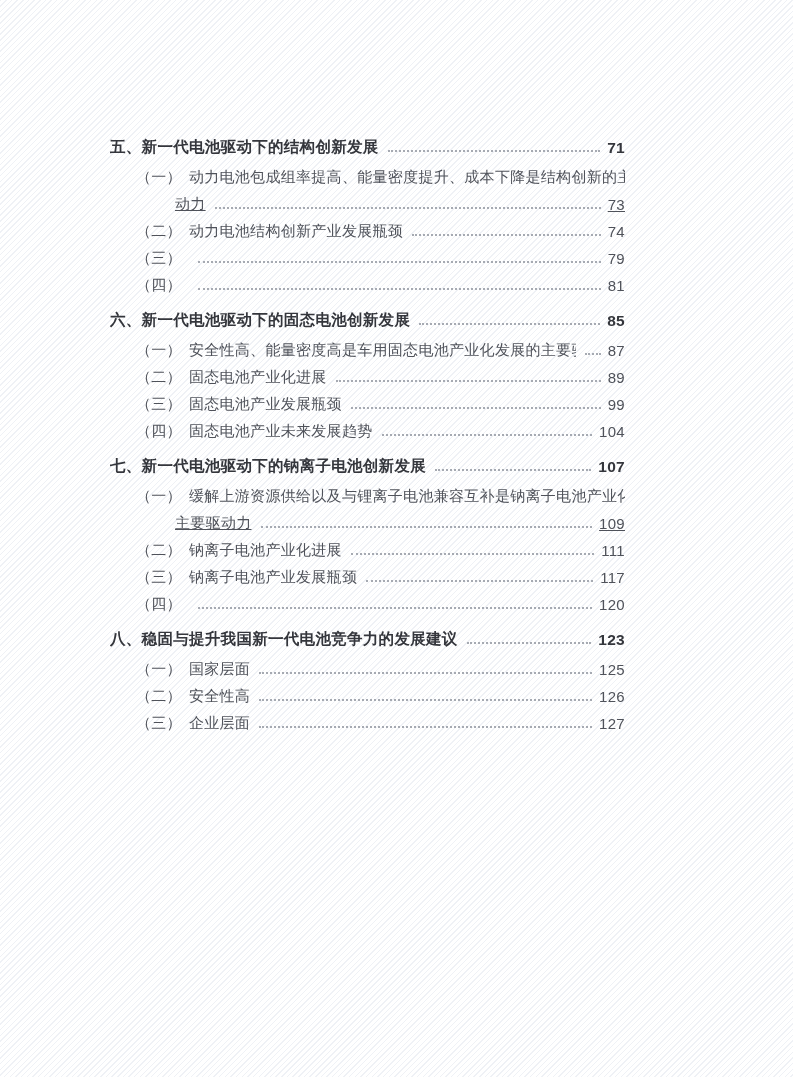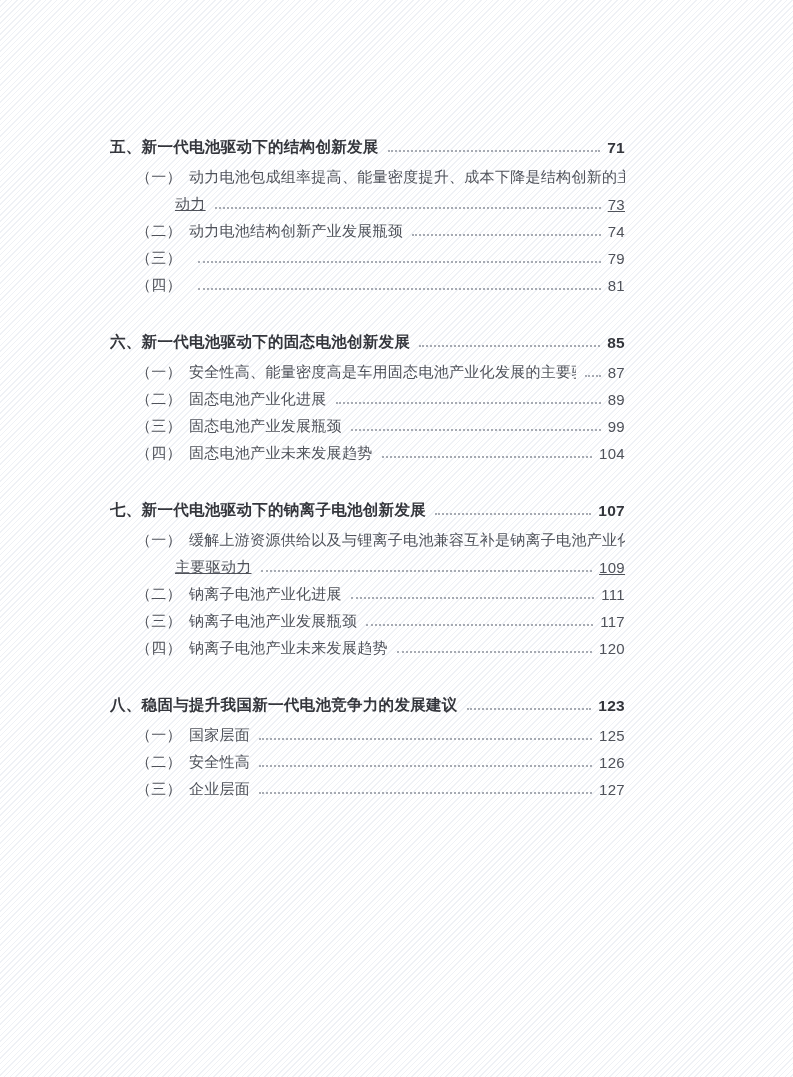--- a/index.html
+++ b/index.html
@@ -30,21 +30,21 @@
     height: 27px;
     font-size: 15px;
     letter-spacing: 0.3px;
     white-space: nowrap;
   }
   .row.chapter {
     font-weight: 700;
     color: var(--chapter_text, #34363c);
     font-size: 15.5px;
   }
-  .block:not(:first-child) .row.chapter { margin-top: 30px; }
+  .block:not(:first-child) .row.chapter { margin-top: 8px; }
   .row.chapter + .row.item { margin-top: 3px; }
   .row.item {
     color: var(--item_text, #4f525a);
     padding-left: 26px;
   }
   .row.item.wrap { padding-left: 65px; text-decoration: underline; }
   .marker { margin-right: 7px; flex: 0 0 auto; }
   .label { flex: 0 1 auto; overflow: hidden; }
   .dots {
     flex: 1 1 auto;
@@ -148,21 +148,20 @@
         <span class="pg">111</span>
       </div>
       <div class="row item">
         <span class="marker">（三）</span>
         <span class="label">钠离子电池产业发展瓶颈</span>
         <span class="dots"></span>
         <span class="pg">117</span>
       </div>
       <div class="row item">
         <span class="marker">（四）</span>
-        <span class="label">钠离子电池产业未来发展趋势</span>
         <span class="dots"></span>
         <span class="pg">120</span>
       </div>
     </section>
 
     <section class="block">
       <div class="row chapter">
         <span class="label">八、稳固与提升我国新一代电池竞争力的发展建议</span>
         <span class="dots"></span>
         <span class="pg">123</span>

